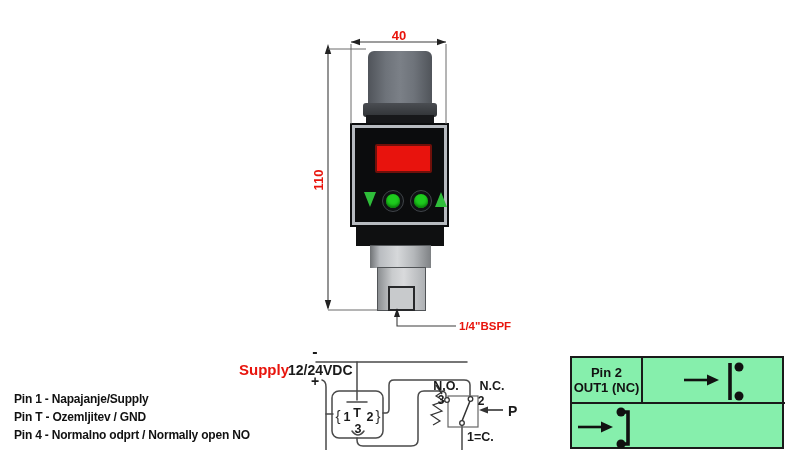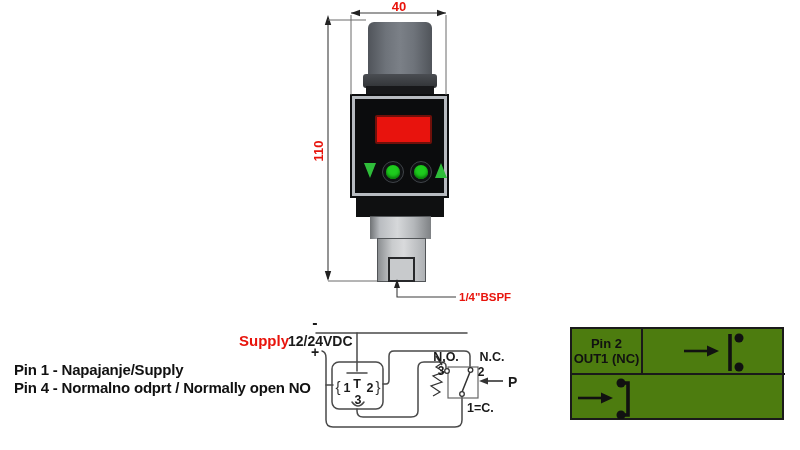--- a/index.html
+++ b/index.html
@@ -1,18 +1,18 @@
 <!DOCTYPE html>
 <html><head>
 <meta charset="utf-8">
 <style>
   * { margin:0; padding:0; box-sizing:border-box; }
   html,body { width:800px; height:450px; background:#ffffff; overflow:hidden;
               font-family:"Liberation Sans", sans-serif; }
-  .stage { position:relative; width:800px; height:386px; background:#fff; }
+  .stage { position:relative; width:800px; height:386px; background:#fff;margin-top:29px; }
 
   
   .dev { position:absolute; }
   .connector-plug { left:368px; top:22px; width:64px; height:54px;
     border-radius:6px 6px 2px 2px;
     background:linear-gradient(90deg,#50545a 0%,#6e737a 28%,#7b8087 50%,#6e737a 72%,#50545a 100%); }
   .connector-collar { left:363px; top:74px; width:74px; height:14px; border-radius:3px;
     background:linear-gradient(180deg,#4a4d52,#303336); }
   .band-top { left:366px; top:86px; width:68px; height:12px; background:#17181a; }
   .band-bottom { left:356px; top:196px; width:88px; height:21px; background:#0f1011; }
@@ -42,27 +42,27 @@
   
   svg.overlay { position:absolute; left:0; top:0; pointer-events:none; }
   .wire { stroke:#4a4a4a; stroke-width:1.5; fill:none; stroke-linecap:round; }
   .dim  { stroke:#3c3c3c; stroke-width:1.1; fill:none; }
   .thin { stroke:#6a6a6a; stroke-width:1; fill:none; }
   text.red  { fill:#e8140c; font-weight:bold; }
   text.blk  { fill:#1a1a1a; font-weight:bold; }
   text.gry  { fill:#333; }
 
   
-  .pin-legend { position:absolute; left:14px; top:361px; font-size:15px; font-weight:bold;
+  .pin-legend { position:absolute; left:14px; top:361px; font-size:12px; font-weight:bold;
     color:#111; line-height:18px; letter-spacing:-0.2px; white-space:nowrap; }
 
   
   .out-table { position:absolute; left:570px; top:327px; width:214px; height:93px;
     border:2px solid #1a1a1a; display:grid; grid-template-columns:71px 1fr;
-    grid-template-rows:1fr 1fr; background:#4d7c0f; }
+    grid-template-rows:1fr 1fr; background:#86efac; }
   .cell { display:flex; flex-direction:column; align-items:center; justify-content:center;
     font-size:13px; font-weight:bold; color:#111; line-height:15px; }
   .cell.lbl { border-right:2px solid #1a1a1a; }
   .row1 { border-bottom:2px solid #1a1a1a; }
   .cell.sym { justify-content:center; }
 </style>
 </head>
 <body>
 
 <div class="stage">
@@ -155,20 +155,21 @@
       <text class="blk" x="467" y="412" font-size="12.5">1=C.</text>
 
       <line x1="503" y1="381" x2="485" y2="381" stroke="#333" stroke-width="1.6"></line>
       <polygon points="479,381 488,377.5 488,384.5" fill="#333"></polygon>
       <text class="blk" x="508" y="387" font-size="14">P</text>
     </g>
   </svg>
 
   <div class="pin-legend">
     <div>Pin 1 - Napajanje/Supply</div>
+    <div>Pin T - Ozemljitev / GND</div>
     <div>Pin 4 - Normalno odprt / Normally open NO</div>
   </div>
 
   <div class="out-table">
     <div class="cell lbl row1">
       <span>Pin 2</span>
       <span>OUT1 (NC)</span>
     </div>
     <div class="cell sym row1">
       <svg width="142" height="44" viewBox="0 0 142 44">

